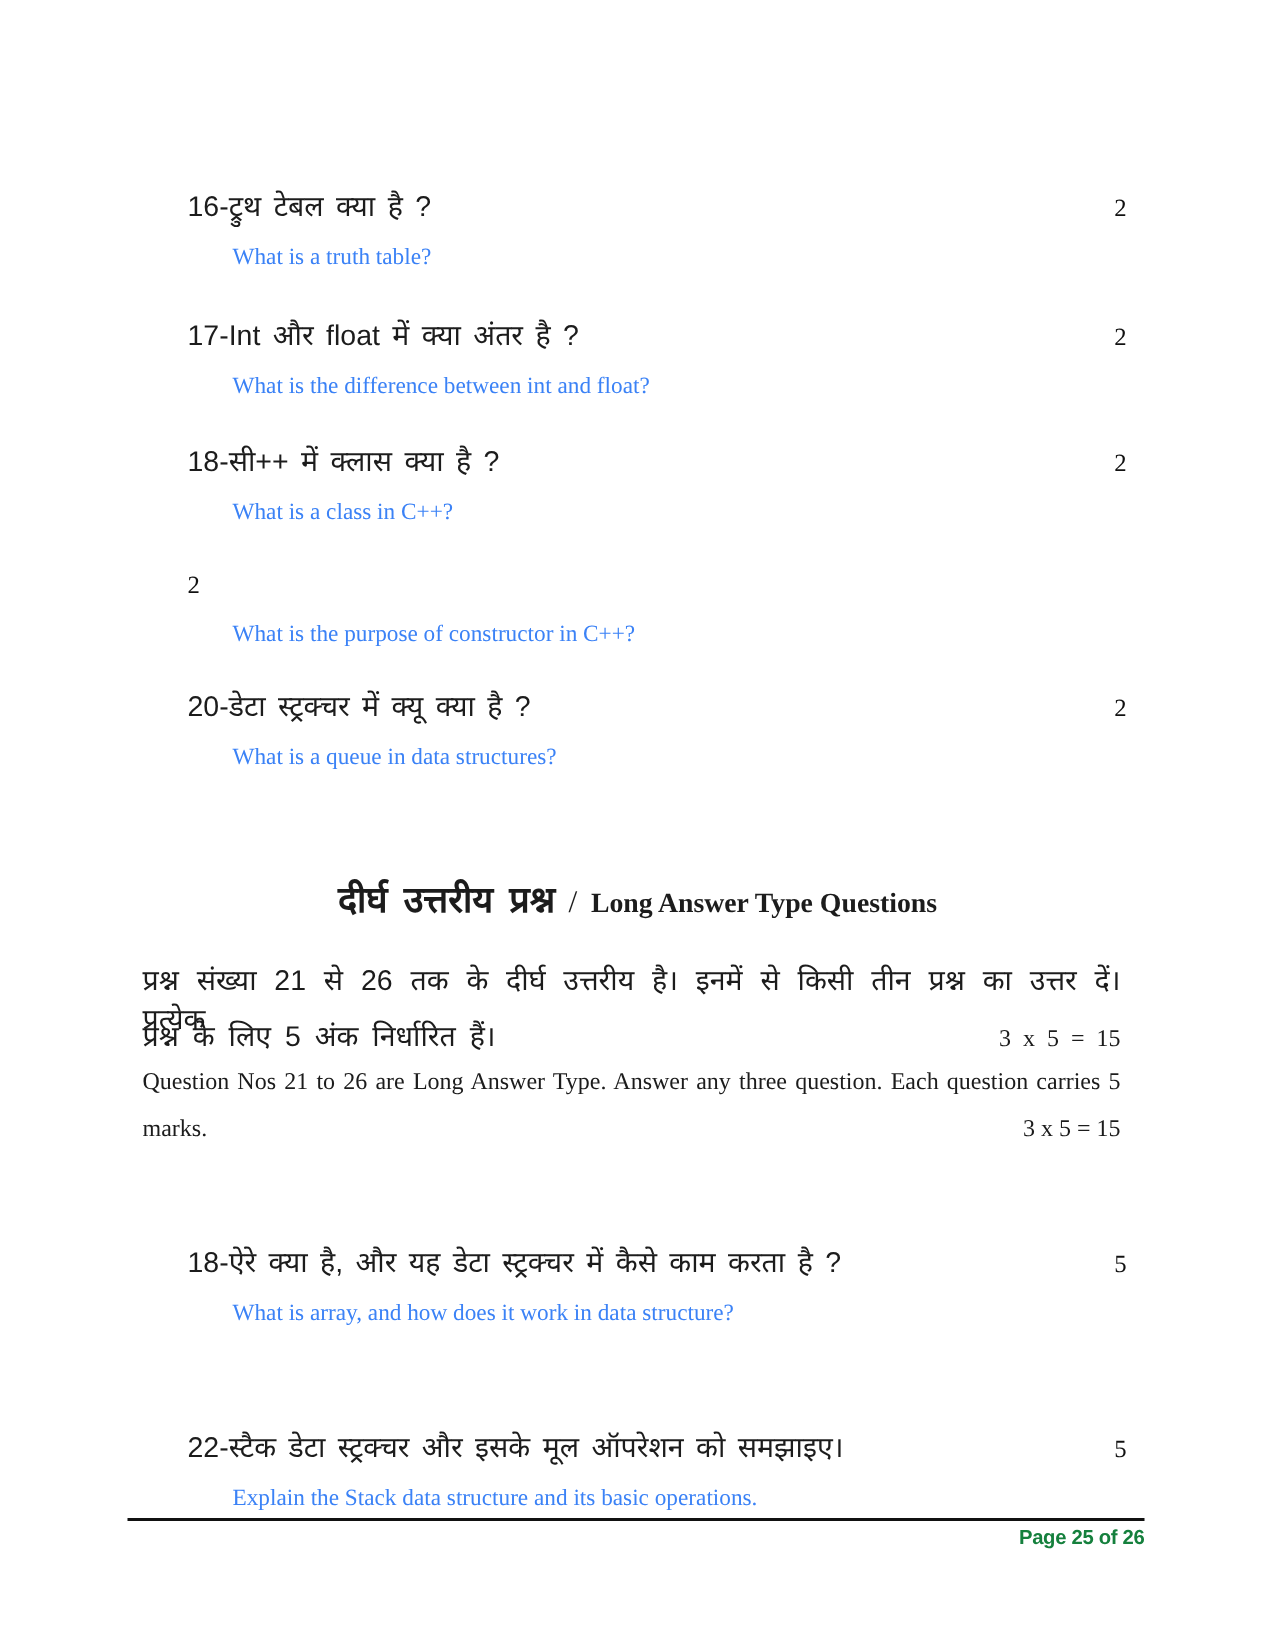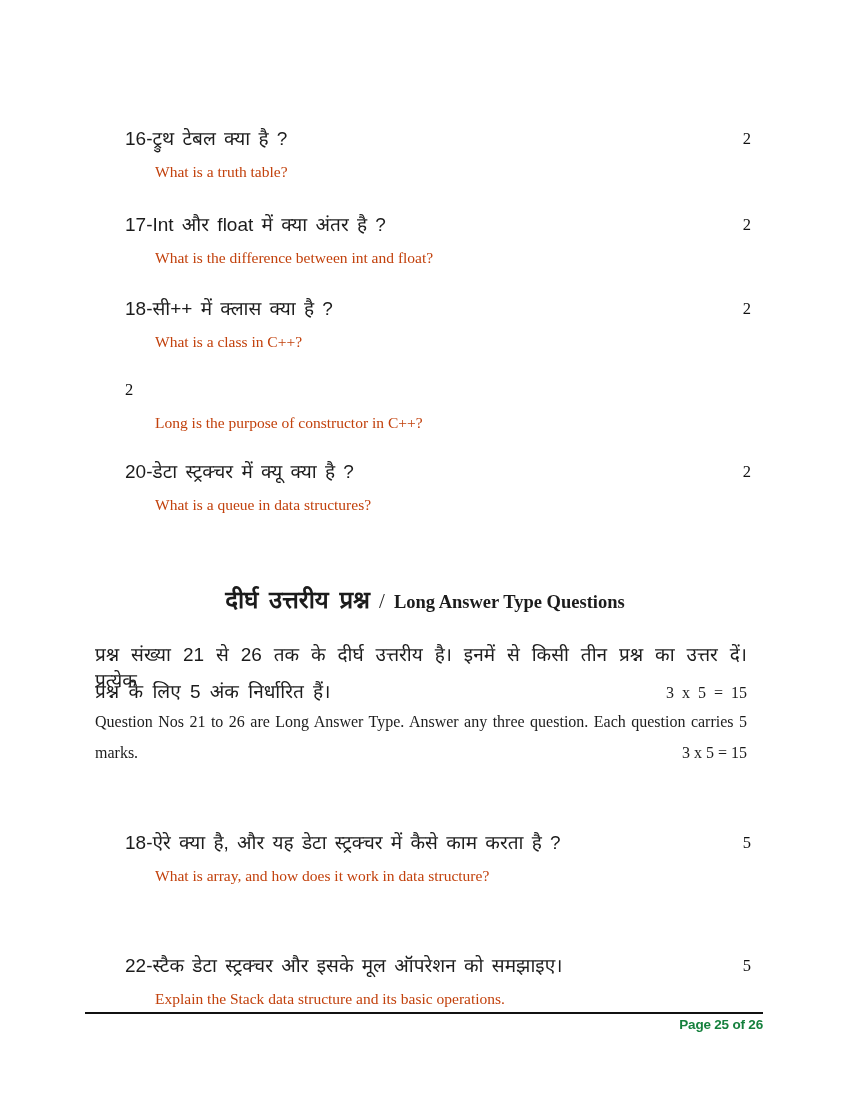--- a/index.html
+++ b/index.html
@@ -41,21 +41,21 @@
     line-height: 26px;
     padding-right: 4px;
     color: #111;
   }
   .q-english {
     margin-top: 10px;
     margin-left: 30px;
     font-family: "Liberation Serif", serif;
     font-size: 15.5px;
     line-height: 20px;
-    color: #c2410c;
+    color: #3b82f6;
   }
 
   .qb16 { top: 126px; }
   .qb17 { top: 212px; }
   .qb18 { top: 296px; }
   .qb19 { top: 377px; }
   .qb20 { top: 459px; }
   .qb21 { top: 830px; }
   .qb22 { top: 930px; margin-top: 23px; }
 
@@ -168,21 +168,21 @@
       <span class="q-hindi">18-सी++ में क्लास क्या है ?</span>
       <span class="q-marks">2</span>
     </div>
     <div class="q-english">What is a class in C++?</div>
   </div>
 
   <div class="q-block qb19">
     <div class="q-row">
       <span class="q-marks">2</span>
     </div>
-    <div class="q-english">Long is the purpose of constructor in C++?</div>
+    <div class="q-english">What is the purpose of constructor in C++?</div>
   </div>
 
   <div class="q-block qb20">
     <div class="q-row">
       <span class="q-hindi">20-डेटा स्ट्रक्चर में क्यू क्या है ?</span>
       <span class="q-marks">2</span>
     </div>
     <div class="q-english">What is a queue in data structures?</div>
   </div>
 

